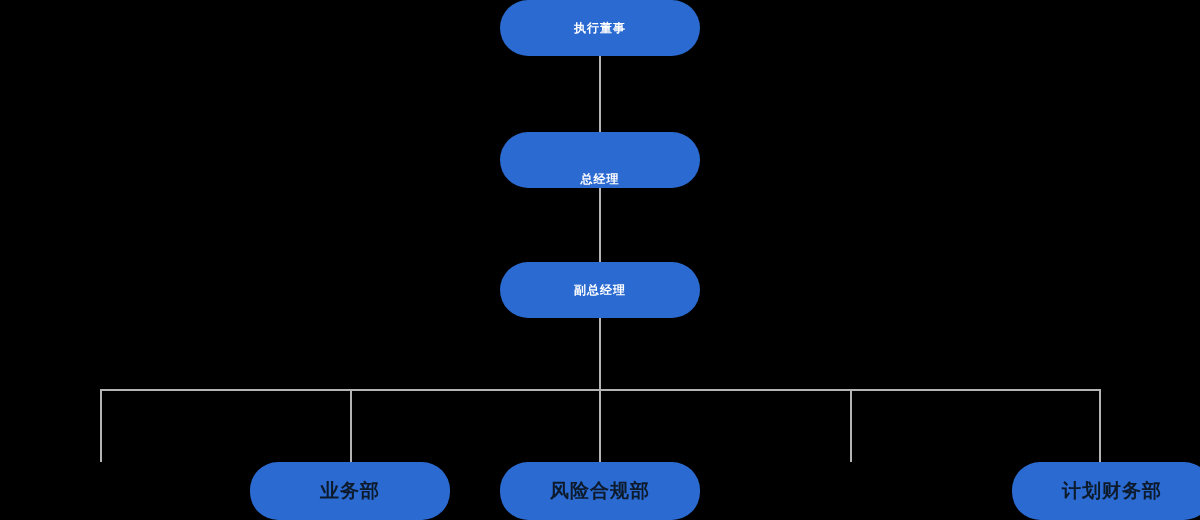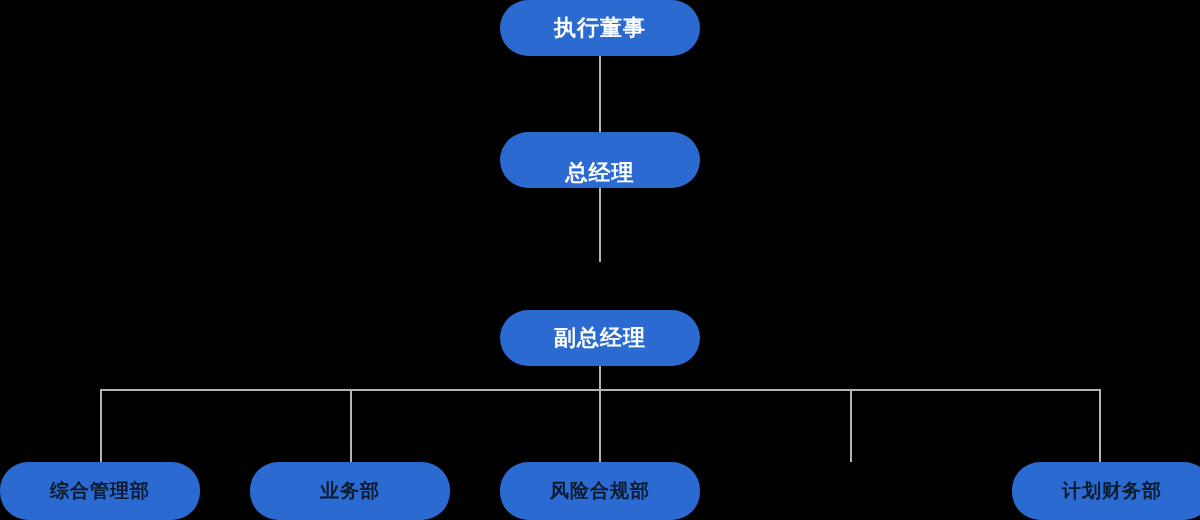--- a/index.html
+++ b/index.html
@@ -45,21 +45,21 @@
     display: block;
     white-space: nowrap;
   }
 
   
   .tier-exec {
     width: 200px;
     height: 56px;
     left: 500px;
     color: #ffffff;
-    font-size: 22px;
+    font-size: 12px;
     font-weight: bold;
   }
 
   
   .tier-dept {
     width: 200px;
     height: 58px;
     color: #0d1a2b;
     font-size: 19px;
     font-weight: bold;
@@ -86,27 +86,24 @@
   <div class="conn conn-v" style="left:1099px; top:389px; height:73px;"></div>
 
   <div class="node tier-exec" style="top:0px;">
     <span class="node-label">执行董事</span>
   </div>
 
   <div class="node tier-exec" style="top:132px;align-items:flex-end;">
     <span class="node-label">总经理</span>
   </div>
 
-  <div class="node tier-exec" style="top:262px;margin-top:48px;">
+  <div class="node tier-exec" style="top:262px;">
     <span class="node-label">副总经理</span>
   </div>
 
-  <div class="node tier-dept" style="left:0px;">
-    <span class="node-label">综合管理部</span>
-  </div>
 
   <div class="node tier-dept" style="left:250px;">
     <span class="node-label">业务部</span>
   </div>
 
   <div class="node tier-dept" style="left:500px;">
     <span class="node-label">风险合规部</span>
   </div>
 
 

